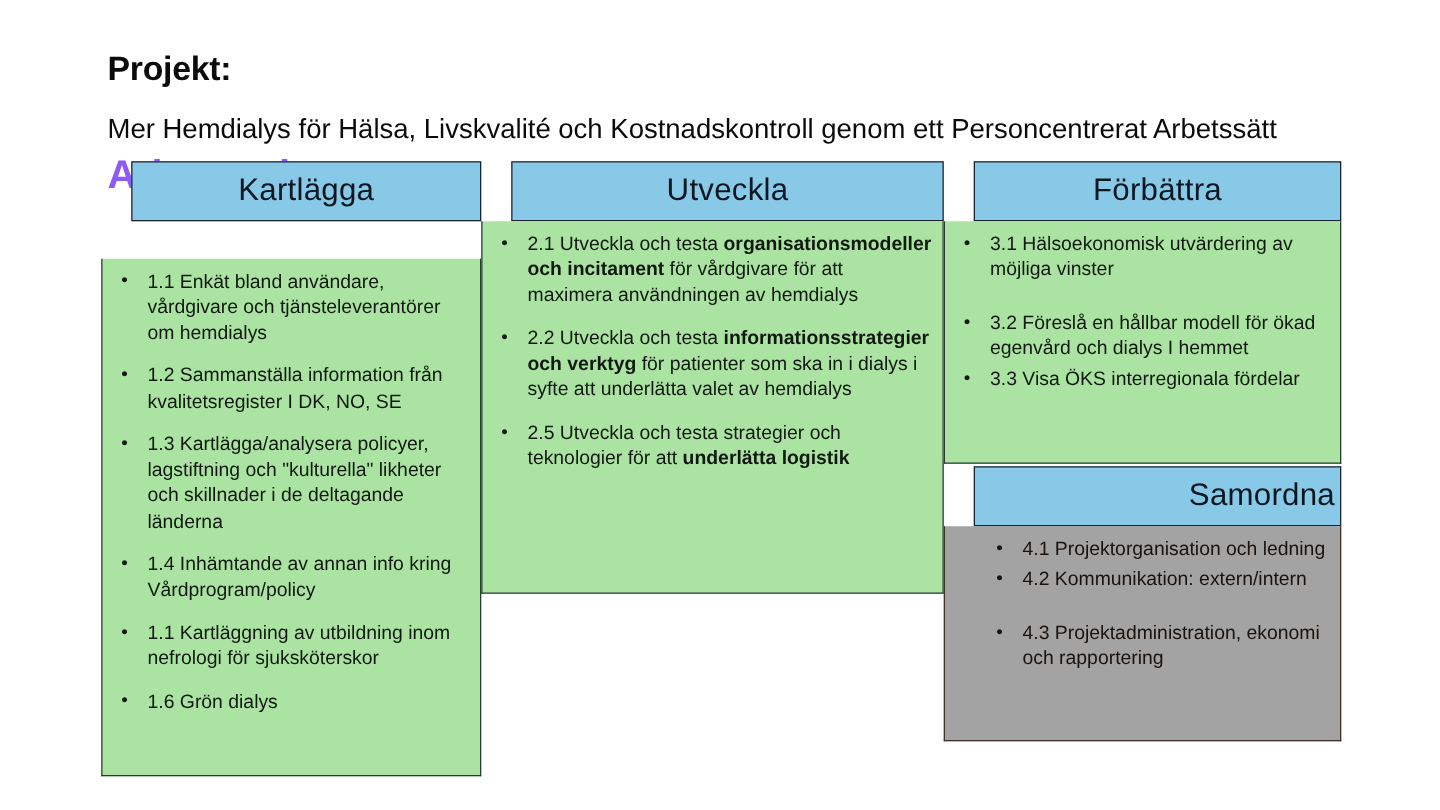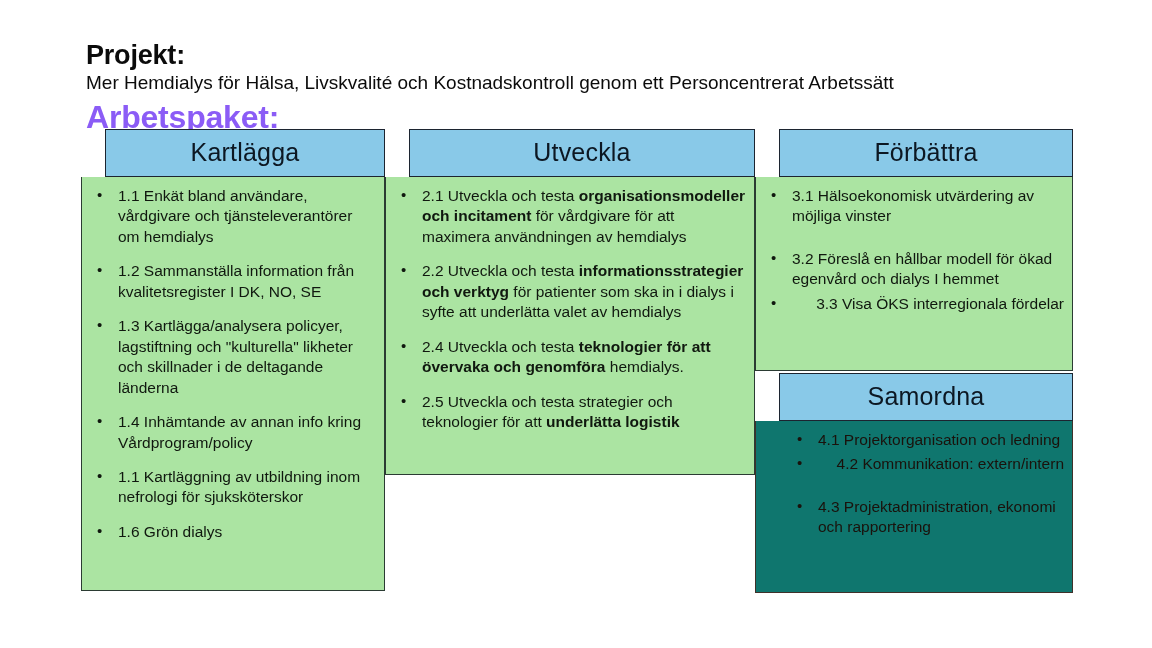--- a/index.html
+++ b/index.html
@@ -30,24 +30,24 @@
     width: 1000px;
   }
   .title-main {
     font-size: 27px;
     font-weight: 600;
     line-height: 1.15;
     letter-spacing: -0.2px;
     color: #0b0b0b;
   }
   .title-sub {
-    font-size: 19px;
+    font-size: 22px;
     font-weight: 400;
     line-height: 1.3;
-    margin-top: 0;
+    margin-top: 18px;
     color: #0b0b0b;
   }
   .title-second {
     font-size: 32px;
     font-weight: 700;
     line-height: 1.15;
     letter-spacing: -0.2px;
     margin-top: 3px;
     color: #8b5cf6;
   }
@@ -85,32 +85,33 @@
   }
 
   .panel {
     border: 1.6px solid #2b3b33;
     border-top: none;
     box-sizing: border-box;
     padding: 9px 8px 9px 6px;
   }
   .panel-green { background: #abe4a2; }
   .panel-orange {
-    background: #0f766e;
+    background: #a3a3a3;
     border-color: #40312a;
     padding-left: 32px;
   }
 
-  .panel-h1 { height: 414px; }
+  .panel-h1 { height: 414px; margin-top: 30px; }
   .panel-h2 { height: 298px; }
   .panel-h3 { height: 194px; }
   .panel-h4 { height: 172px; }
 
   .band-sub {
     margin-top: 2px;
+    text-align: right;
   }
 
   ul.items {
     list-style: none;
     margin: 0;
     padding: 0;
   }
   ul.items li {
     position: relative;
     padding-left: 30px;
@@ -123,21 +124,21 @@
 
   ul.items li::before {
     content: "\2022";
     position: absolute;
     left: 9px;
     top: -1px;
     font-size: 15px;
     line-height: 1.32;
   }
 
-  .sp-4 { margin-top: 4px; text-align: right; }
+  .sp-4 { margin-top: 4px; }
   .sp-14 { margin-top: 14px; }
   .sp-22 { margin-top: 22px; }
 
   b { font-weight: 800; }
 </style>
 </head>
 <body>
 
 <div class="page">
 
@@ -162,21 +163,20 @@
         </ul>
       </div>
     </div>
 
     <div class="col col-2">
       <div class="band">Utveckla</div>
       <div class="panel panel-green panel-h2">
         <ul class="items">
           <li><span><span>2.1 Utveckla och testa </span><b>organisationsmodeller och incitament</b><span> för vårdgivare för att maximera användningen av hemdialys</span></span></li>
           <li class="sp-14"><span><span>2.2 Utveckla och testa </span><b>informationsstrategier och verktyg</b><span> för patienter som ska in i dialys i syfte att underlätta valet av hemdialys</span></span></li>
-          <li class="sp-14"><span><span>2.4 Utveckla och testa </span><b>teknologier för att övervaka och genomföra</b><span> hemdialys.</span></span></li>
           <li class="sp-14"><span><span>2.5 Utveckla och testa strategier och teknologier för att </span><b>underlätta logistik</b></span></li>
         </ul>
       </div>
     </div>
 
     <div class="col col-3">
       <div class="band">Förbättra</div>
       <div class="panel panel-green panel-h3">
         <ul class="items">
           <li><span>3.1 Hälsoekonomisk utvärdering av möjliga vinster</span></li>

